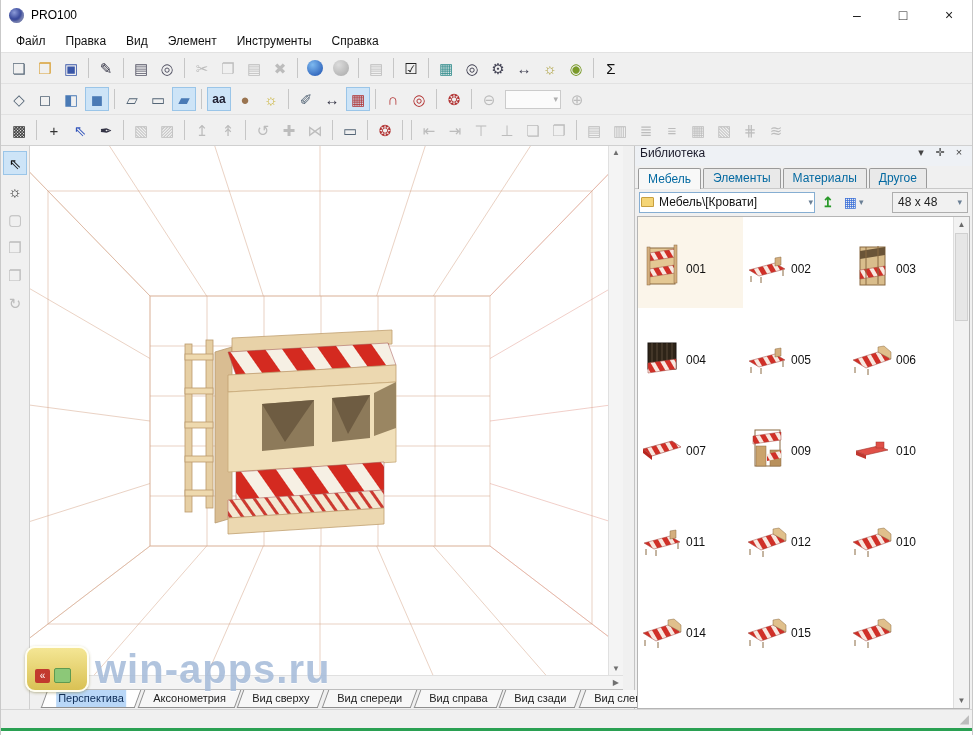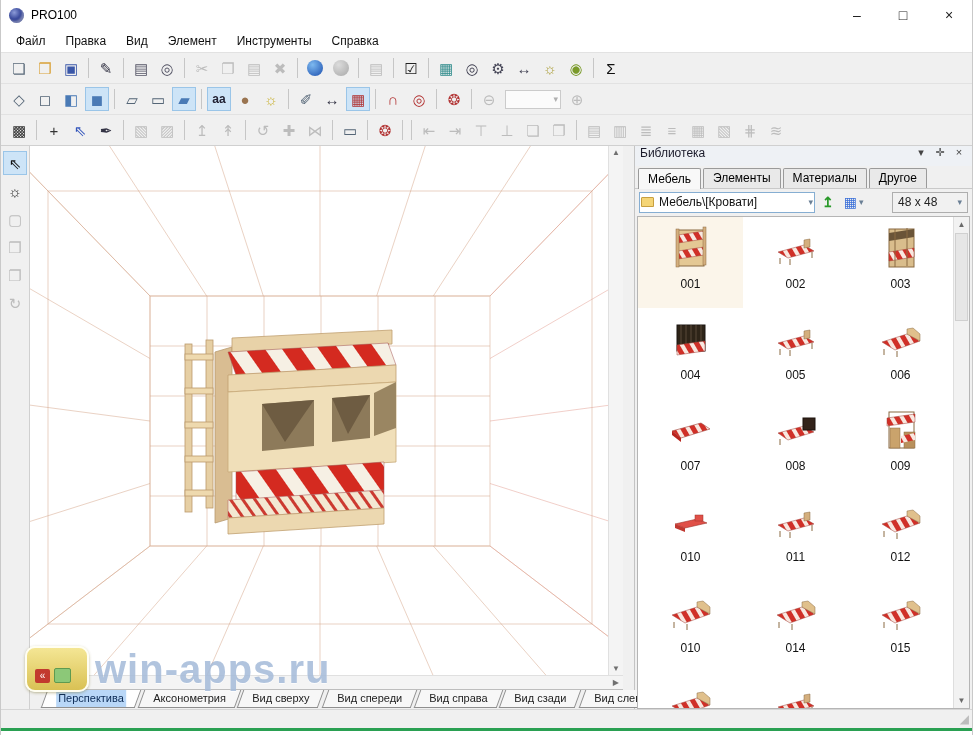--- a/index.html
+++ b/index.html
@@ -54,36 +54,36 @@
   .vtab.active { background:#fff; }
   .vtab.active > span { background:#b9d7f7; color:#0b2a55; padding:0 2px; }
   .splitter { width:11px; background:#f0f0f0; }
   
   .library { flex:1; background:#f0f0f0; border-left:1px solid #c4c4c4; display:flex; flex-direction:column; }
   .lib-header { height:20px; background:#eef1f5; display:flex; align-items:flex-start; padding:0 5px; }
   .lib-title { flex:1; color:#1a1a2a; }
   .lib-hicon { width:16px; text-align:center; color:#444; font-size:11px; margin-left:3px; }
   .lib-tabs { height:22px; display:flex; align-items:flex-end; padding:2px 3px 0; }
   .lib-tab { padding:2px 9px 3px; border:1px solid #9a9a9a; border-bottom:none; background:#e9e9e9;
-    margin-right:2px; border-radius:2px 2px 0 0; font-size:12px; color:#000000; }
+    margin-right:2px; border-radius:2px 2px 0 0; font-size:12px; color:#0369a1; }
   .lib-tab.active { background:#f8f8f8; position:relative; top:1px; padding-top:3px; }
   .lib-controls { height:27px; display:flex; align-items:center; padding:2px 4px; border-top:1px solid #c9c9c9; }
   .path-combo { width:176px; height:21px; background:#fff; border:1px solid #86aed2; display:flex;
     align-items:center; padding:0 1px; gap:5px; }
   .folder-ico { width:13px; height:10px; background:#f5d576; border:1px solid #c8a040; border-radius:1px 1px 0 0; flex:0 0 13px; }
   .path-text { flex:1; font-size:12px; color:#111; white-space:nowrap; overflow:hidden; }
   .combo-arrow { color:#6a7f95; font-size:9px; }
   .lib-btn { height:22px; display:flex; align-items:center; justify-content:center; margin-left:4px;
     padding:0 3px; font-size:14px; }
   .size-combo { margin-left:auto; width:76px; height:21px; background:#f1f1f1; border:1px solid #aeaeae;
     display:flex; align-items:center; justify-content:space-between; padding:0 5px; color:#222; }
   .lib-list { flex:1; background:#fff; border:1px solid #b5b5b5; margin:1px 2px 0 2px; position:relative; overflow:hidden; }
   .lib-grid { position:absolute; left:0; top:0; right:16px; display:grid; grid-template-columns:repeat(3,1fr);
     grid-auto-rows:91px; }
-  .lib-item { display:flex; flex-direction:column; align-items:center; padding-top:7px; }
+  .lib-item { display:flex; flex-direction:row; align-items:center; padding-top:7px; }
   .lib-item.selected { background:#fbf5ea; }
   .lib-label { margin-top:5px; font-size:12px; color:#111; }
   .lib-scroll { position:absolute; right:0; top:0; bottom:0; width:16px; background:#f2f2f2;
     border-left:1px solid #dedede; }
   .lib-scroll .arr { position:absolute; left:0; right:0; height:15px; display:flex; align-items:center;
     justify-content:center; font-size:8px; color:#6a6a6a; }
   .lib-scroll .arr.up { top:0; } .lib-scroll .arr.down { bottom:0; }
   .lib-scroll .thumb { position:absolute; left:1px; right:1px; top:16px; height:88px; background:#e6e6e6;
     border:1px solid #d0d0d0; }
   
@@ -577,28 +577,20 @@
           </div>
           <div class="lib-item">
             <svg width="48" height="48" viewBox="0 0 48 48">
               <polygon points="5,25 34,17 43,23 14,32" fill="url(#thumbstripe)" stroke="#a04038" stroke-width=".6"></polygon>
               <polygon points="5,25 14,32 14,36 5,29" fill="#b8251e"></polygon>
             </svg>
             <div class="lib-label">007</div>
           </div>
           <div class="lib-item">
             <svg width="48" height="48" viewBox="0 0 48 48">
-              <polygon points="6,27 32,20 42,26 16,34" fill="url(#thumbstripe)" stroke="#a04038" stroke-width=".5"></polygon>
-              <rect x="31" y="12" width="12" height="12" fill="#33231a" stroke="#1c130c"></rect>
-              <line x1="8" y1="33" x2="8" y2="39" stroke="#8a6a42"></line>
-            </svg>
-            <div class="lib-label">008</div>
-          </div>
-          <div class="lib-item">
-            <svg width="48" height="48" viewBox="0 0 48 48">
               <rect x="12" y="6" width="25" height="36" fill="none" stroke="#8a6a42"></rect>
               <polygon points="10,12 38,8 38,16 10,20" fill="url(#thumbstripe)" stroke="#a04038" stroke-width=".5"></polygon>
               <rect x="13" y="22" width="10" height="20" fill="#caa36c" stroke="#8a6a42" stroke-width=".5"></rect>
               <rect x="27" y="26" width="11" height="16" fill="#b8905c" stroke="#8a6a42" stroke-width=".5"></rect>
               <polygon points="24,30 38,27 38,34 24,37" fill="url(#thumbstripe)"></polygon>
             </svg>
             <div class="lib-label">009</div>
           </div>
           <div class="lib-item">
             <svg width="48" height="48" viewBox="0 0 48 48">

